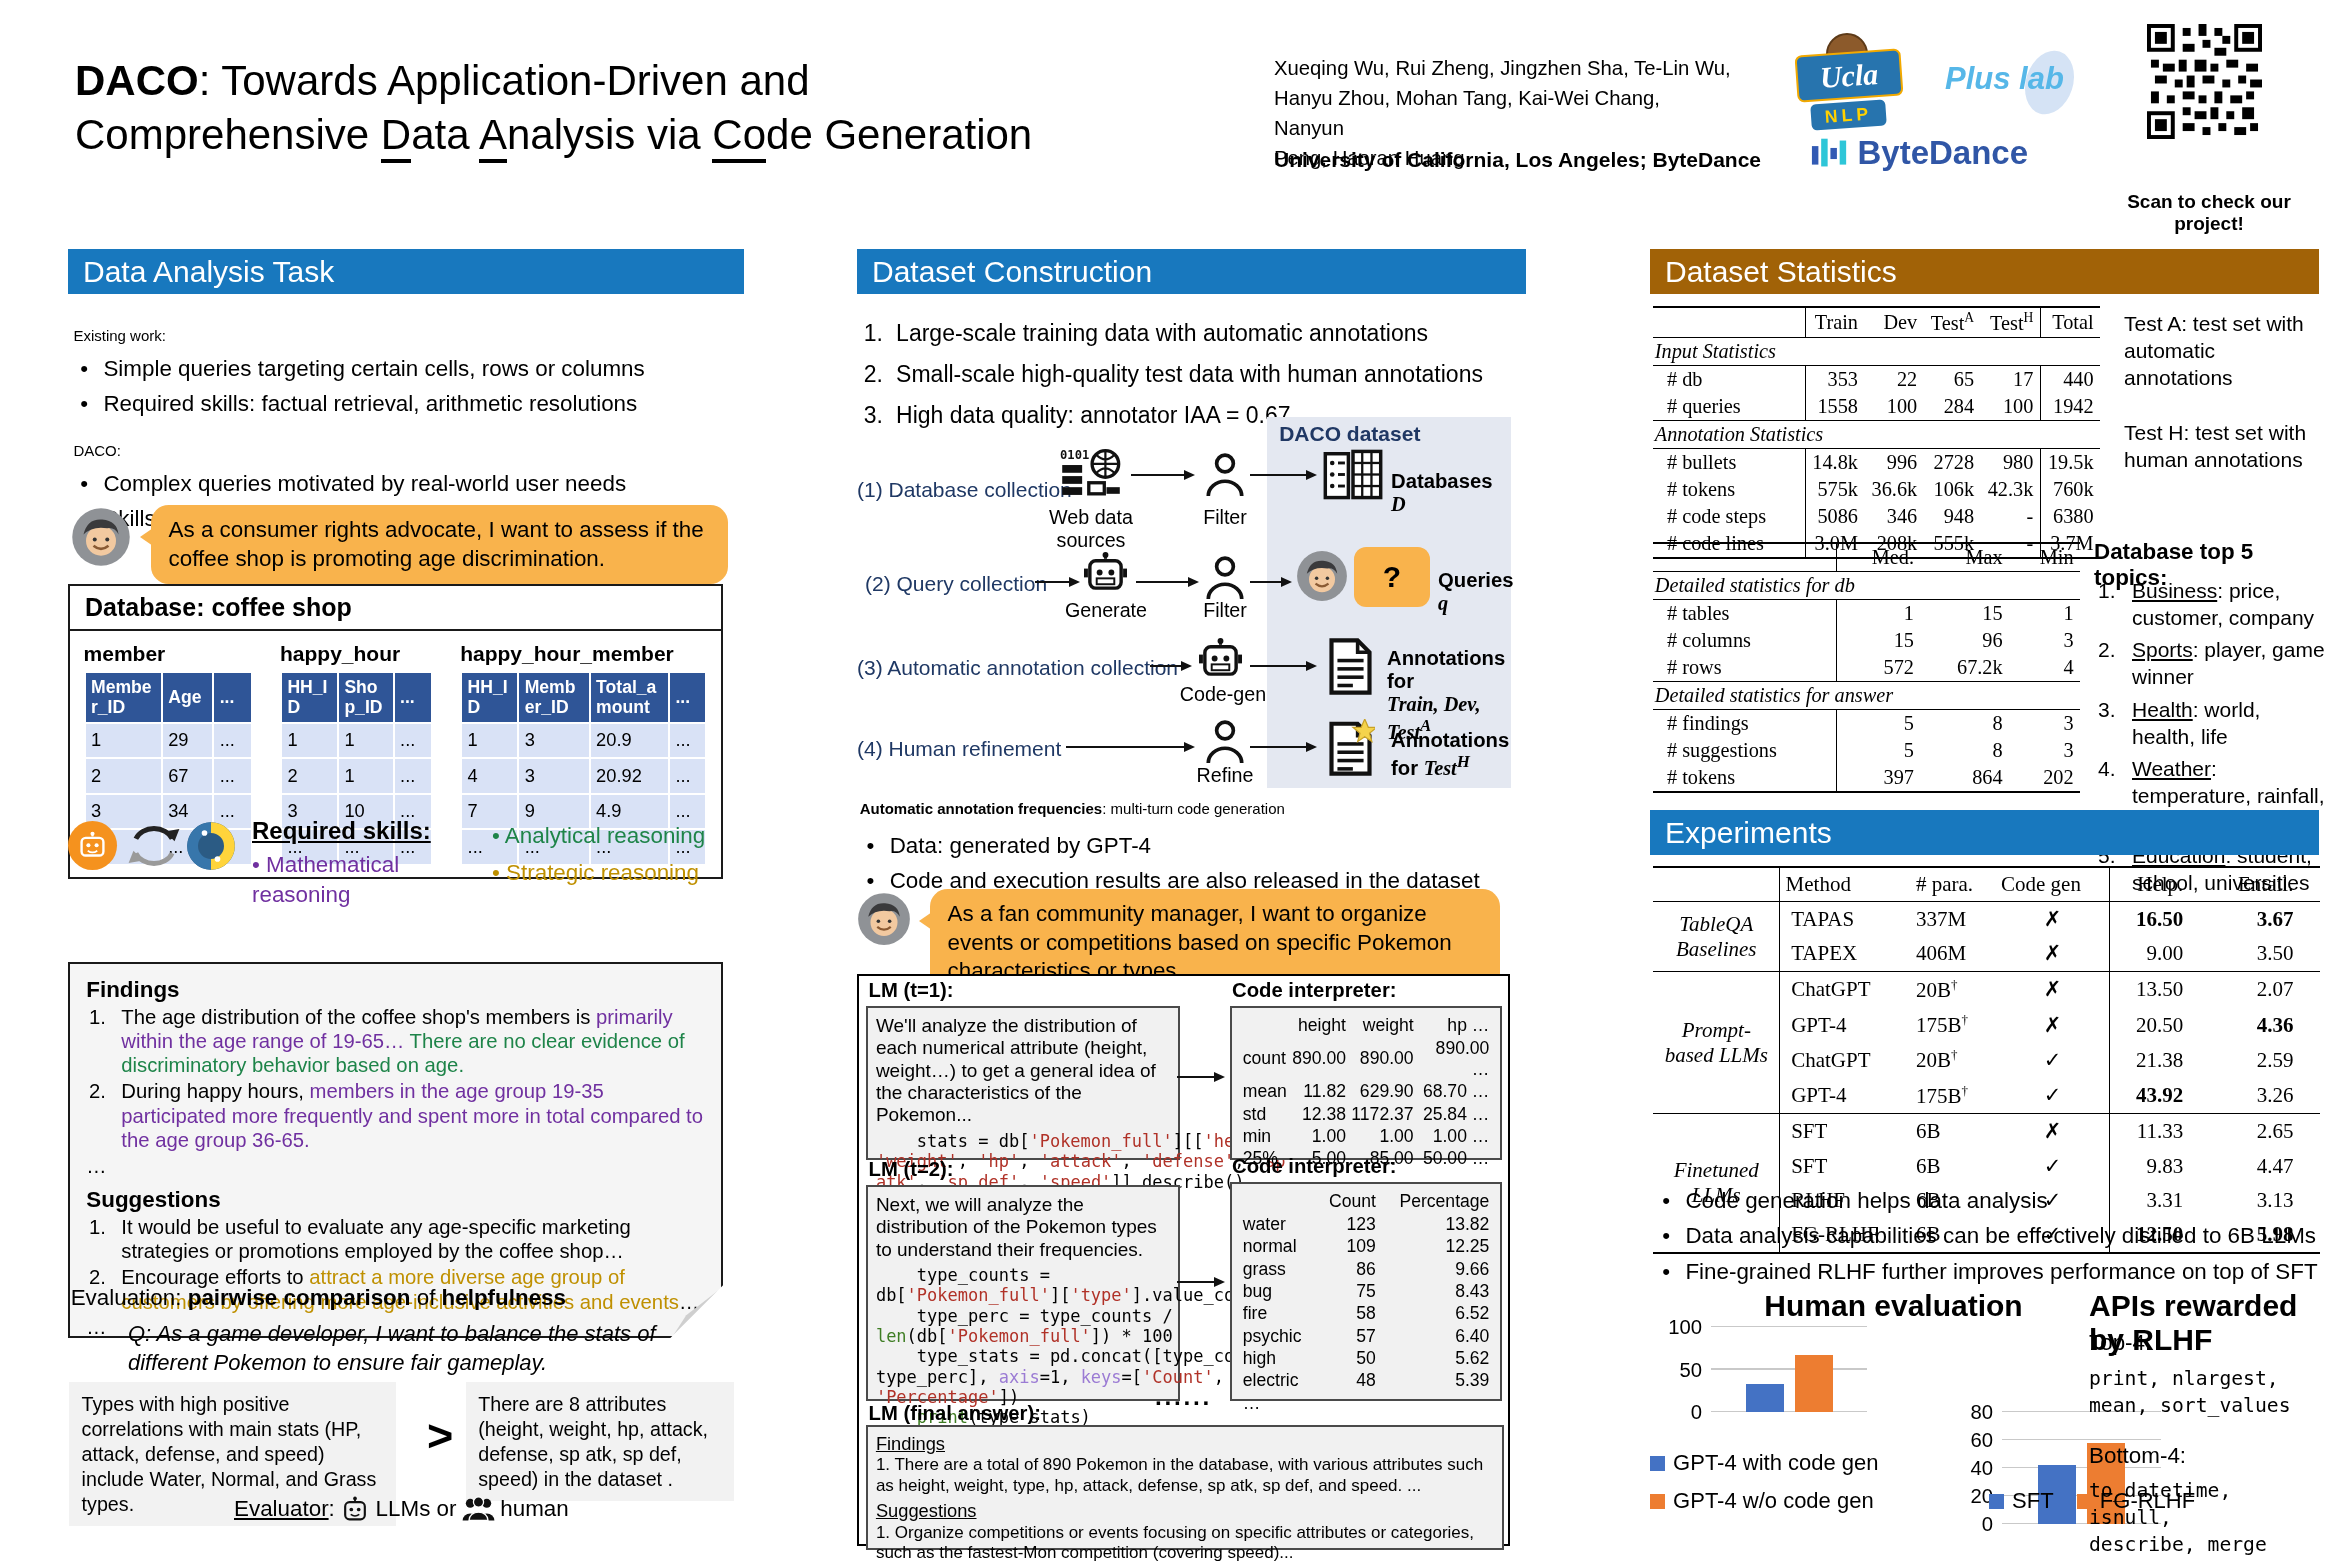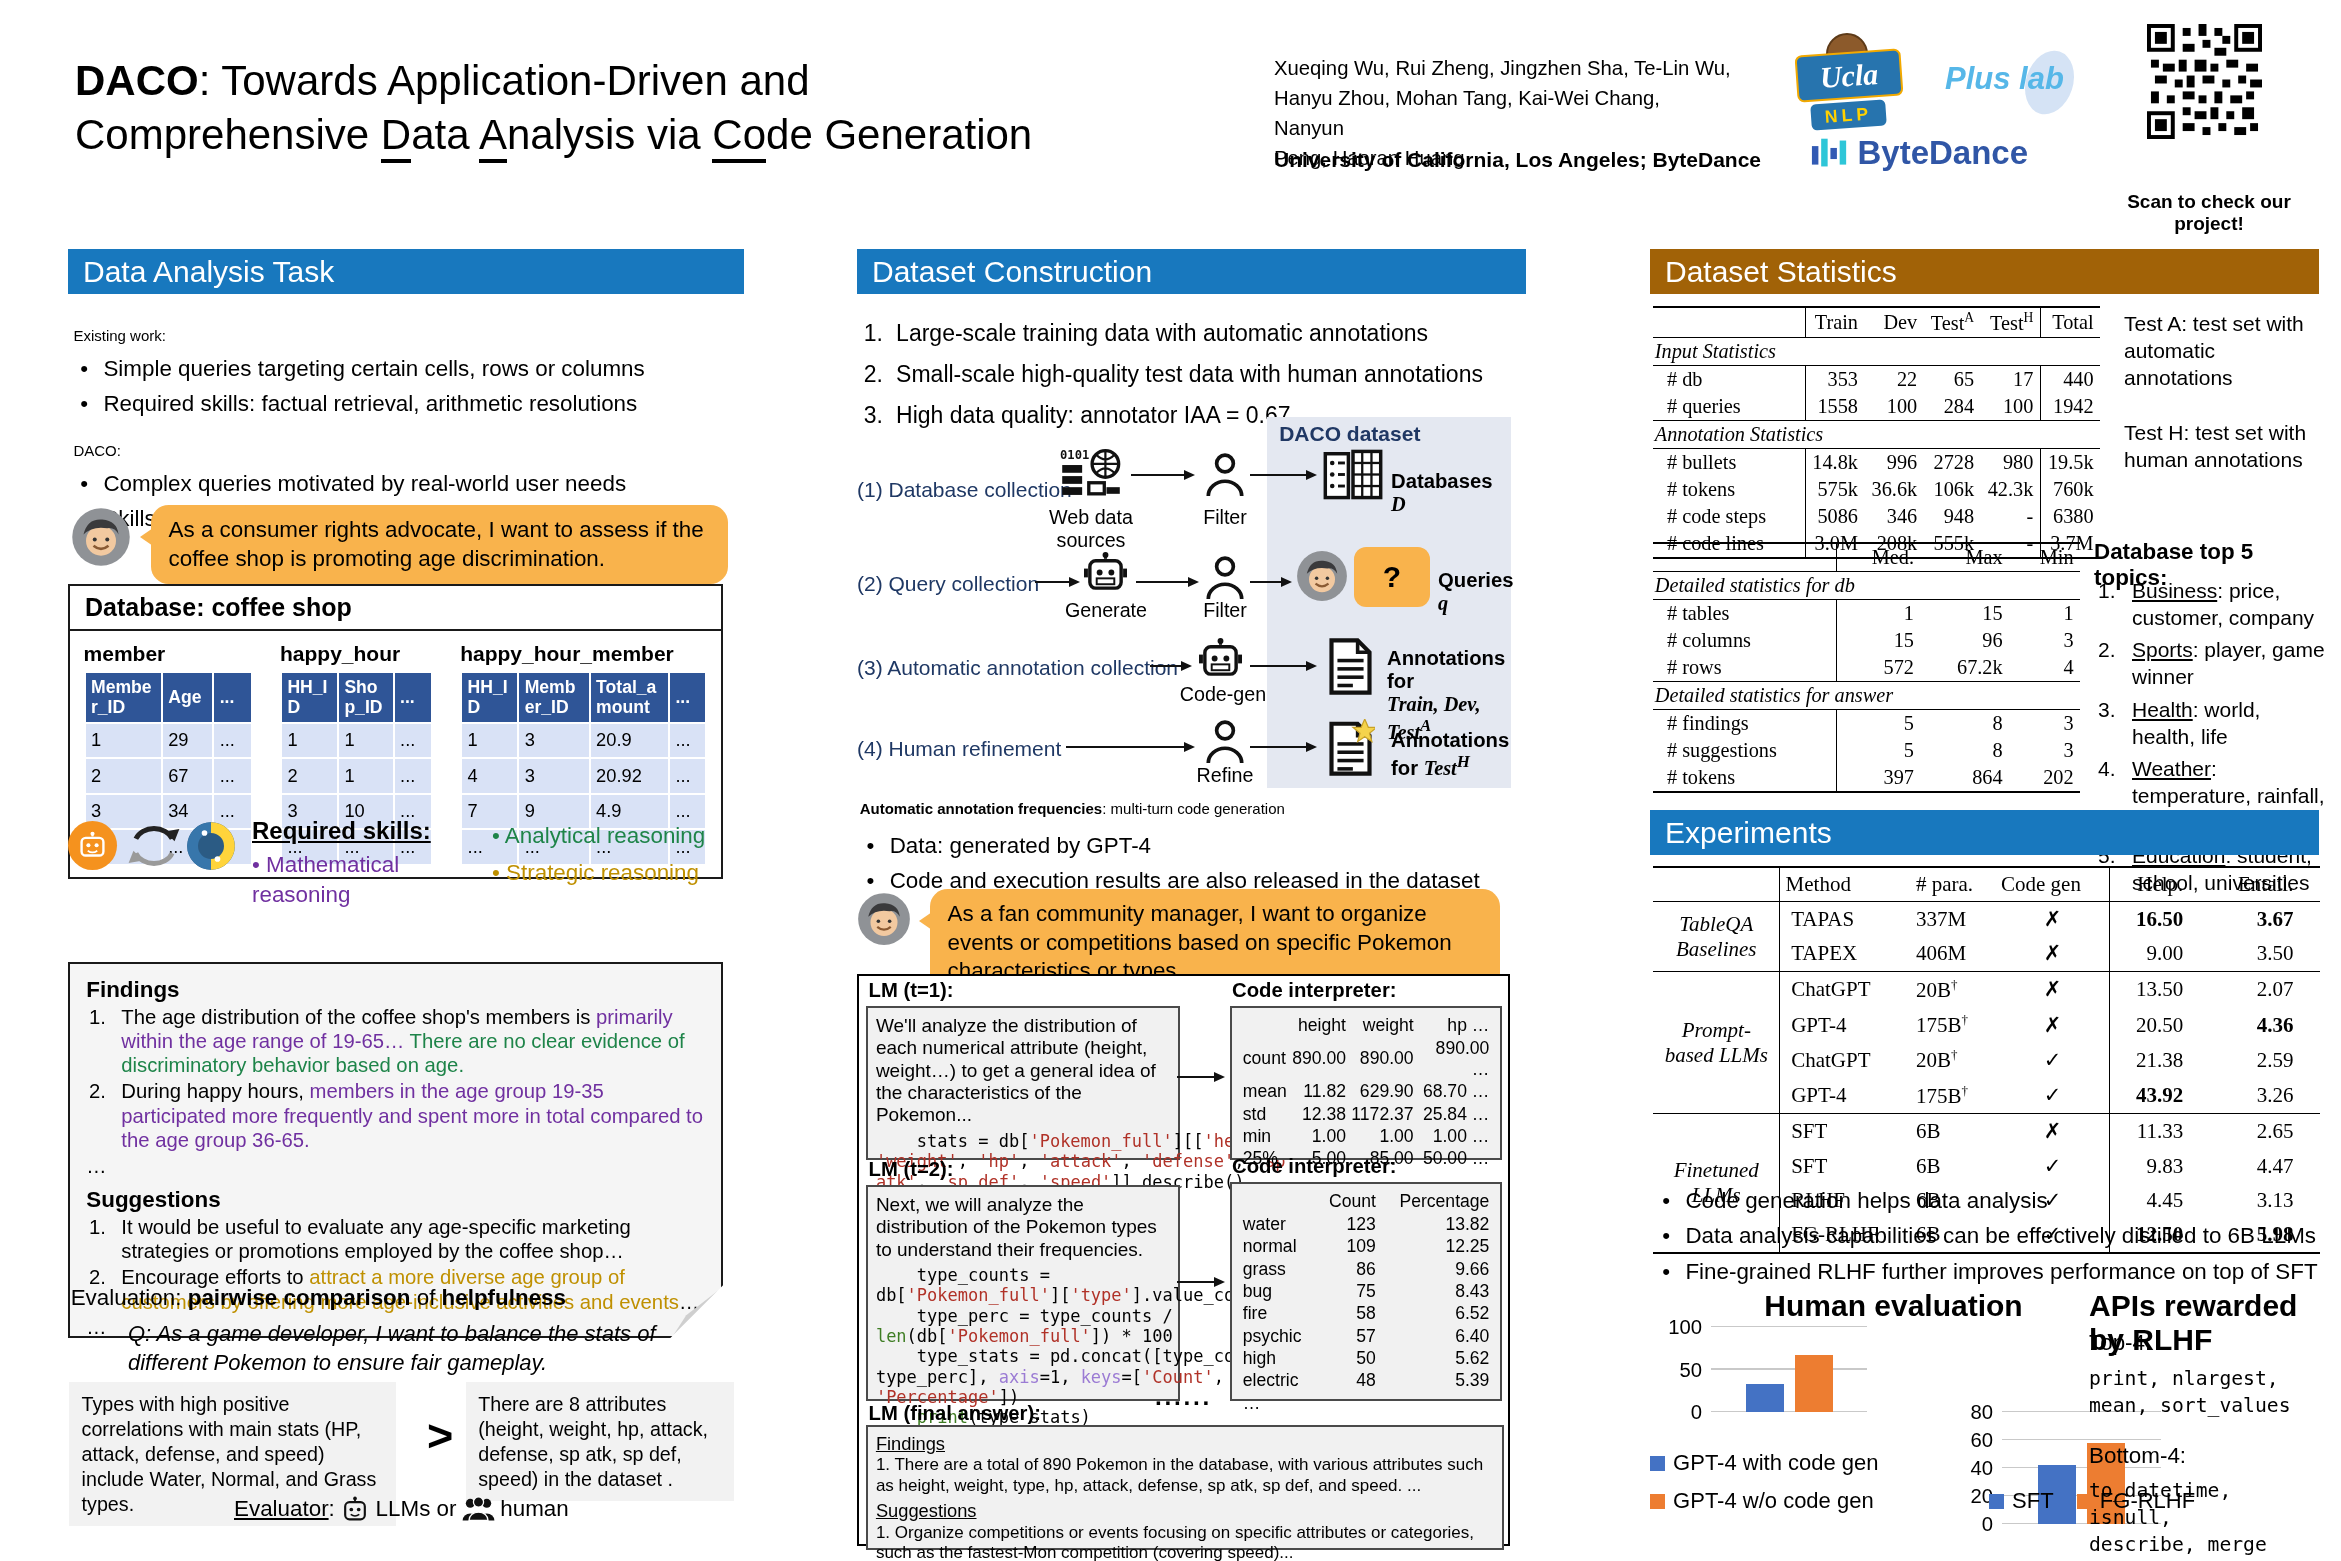--- a/index.html
+++ b/index.html
@@ -499,21 +499,21 @@
         <line x1="13" y1="32" x2="19" y2="32" stroke="#111" stroke-width="2.5"></line>
       <rect x="26" y="2" width="24" height="40" fill="#fff" stroke="#111" stroke-width="3"></rect>
       <line x1="26" y1="12" x2="50" y2="12" stroke="#111" stroke-width="2"></line>
         <line x1="26" y1="22" x2="50" y2="22" stroke="#111" stroke-width="2"></line>
         <line x1="26" y1="32" x2="50" y2="32" stroke="#111" stroke-width="2"></line>
       <line x1="34" y1="2" x2="34" y2="42" stroke="#111" stroke-width="2"></line>
         <line x1="42" y1="2" x2="42" y2="42" stroke="#111" stroke-width="2"></line>
     </svg>
     <div class="abs outlabel" style="left:534px;top:53px;"><span>Databases </span><span class="mathit">D</span></div>
 
-    <div class="abs flow-label" style="left:0;top:155px;">(2) Query collection</div>
+    <div class="abs flow-label" style="left:8px;top:155px;">(2) Query collection</div>
     <div class="arr" style="left:178px;top:164px;width:42px;"></div>
     <svg class="abs" style="left:225px;top:134px;" width="47" height="43" viewBox="0 0 48 44">
         <line x1="24" y1="2" x2="24" y2="8" stroke="#111" stroke-width="3"></line>
         <circle cx="24" cy="4" r="3" fill="#111"></circle>
         <rect x="8" y="10" width="32" height="28" rx="6" fill="none" stroke="#111" stroke-width="3.5"></rect>
         <circle cx="18" cy="22" r="3" fill="#111"></circle>
         <circle cx="30" cy="22" r="3" fill="#111"></circle>
         <rect x="15" y="28" width="18" height="6" fill="none" stroke="#111" stroke-width="2"></rect>
         <rect x="2" y="18" width="4" height="9" fill="#111"></rect>
         <rect x="42" y="18" width="4" height="9" fill="#111"></rect>
@@ -961,21 +961,21 @@
           <td class="m">SFT</td>
           <td class="p">6B</td>
           <td class="c">✓</td>
           <td class="lv r">9.83</td>
           <td class="r">4.47</td>
         </tr>
         <tr>
           <td class="m">RLHF</td>
           <td class="p">6B</td>
           <td class="c">✓</td>
-          <td class="lv r">4.45</td>
+          <td class="lv r">3.31</td>
           <td class="r">3.13</td>
         </tr>
         <tr>
           <td class="m">FG-RLHF</td>
           <td class="p">6B</td>
           <td class="c">✓</td>
           <td class="b lv r">12.50</td>
           <td class="b r">5.98</td>
         </tr>
       </tbody>

